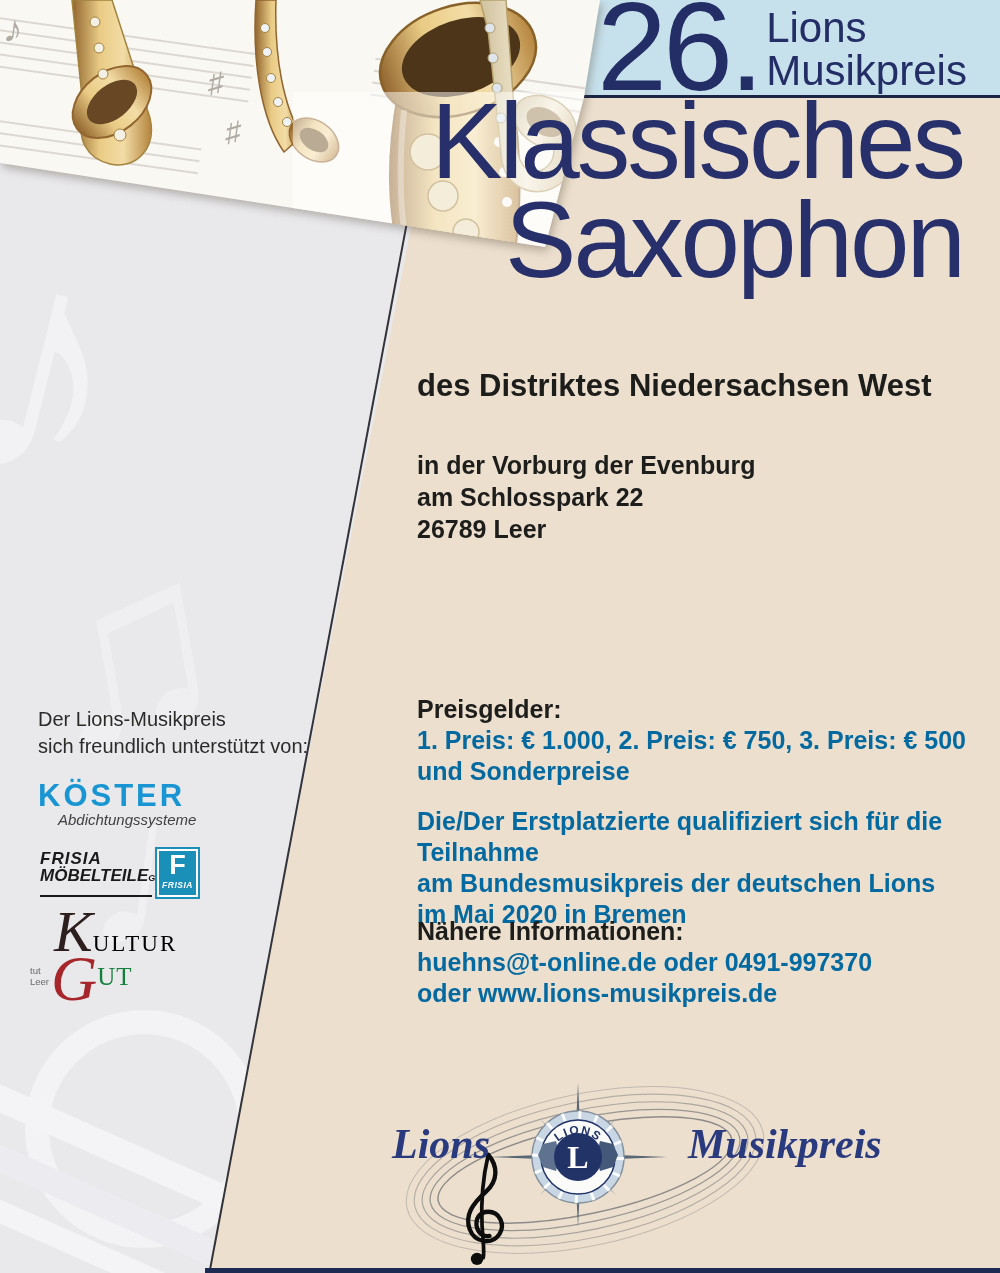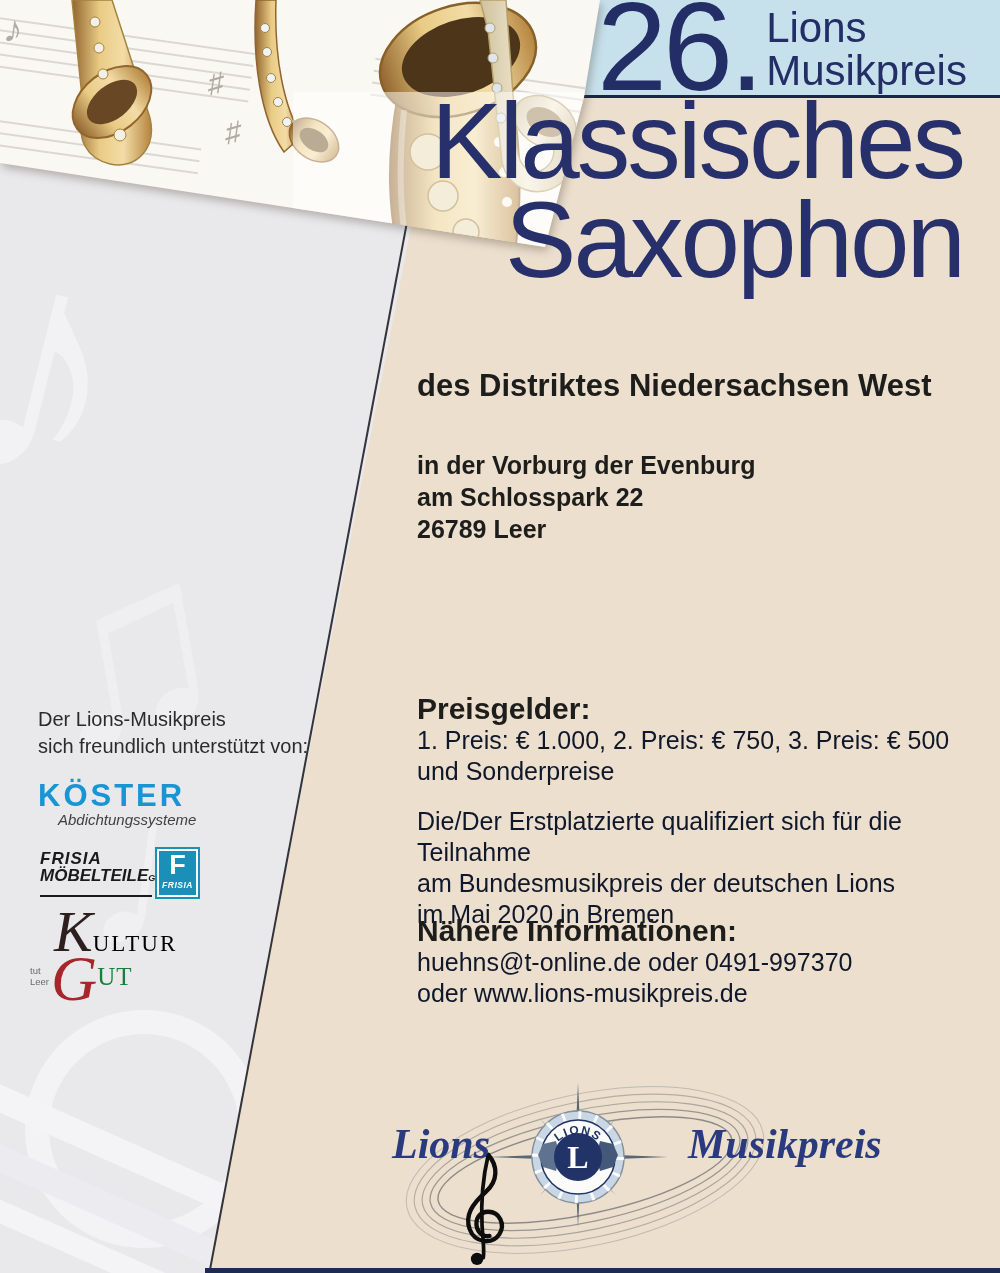--- a/index.html
+++ b/index.html
@@ -29,22 +29,22 @@
   
   .title{position:absolute;right:37px;top:92px;z-index:4;text-align:right;color:#27306a;
       font-size:107px;font-weight:300;line-height:99px;letter-spacing:-3px;}
   
   .tx{position:absolute;left:417px;z-index:4;color:#1d1d1b;}
   .subtitle{top:368px;font-size:31px;font-weight:700;}
   .block-bold{font-size:25px;font-weight:700;line-height:32px;}
   .venue{top:449px;}
   .event{top:581px;}
   .prizes{top:693px;}
-  .prizes .head,.info .head{font-size:30px;font-weight:700;line-height:32px;}
-  .reg{font-size:25px;font-weight:400;line-height:31px;color:#0f172a;}
+  .prizes .head,.info .head{font-size:25px;font-weight:700;line-height:32px;}
+  .reg{font-size:25px;font-weight:700;line-height:31px;color:#0369a1;}
   .qualification{top:806px;}
   .info{top:915px;}
   
   .sidebar-intro{position:absolute;left:38px;top:706px;z-index:3;font-size:20px;line-height:27px;color:#2b2b2a;}
   .koester{position:absolute;left:38px;top:781px;z-index:3;}
   .koester-name{font-size:31px;font-weight:800;letter-spacing:3px;color:#1895d2;line-height:30px;}
   .koester-tag{font-size:15px;font-style:italic;color:#404040;margin-left:20px;}
   .frisia{position:absolute;left:40px;top:851px;z-index:3;color:#1a1a1a;font-style:italic;}
   .frisia-l1{font-size:17px;font-weight:800;letter-spacing:1px;line-height:16px;}
   .frisia-l2{font-size:17px;font-weight:800;letter-spacing:0;line-height:18px;}

